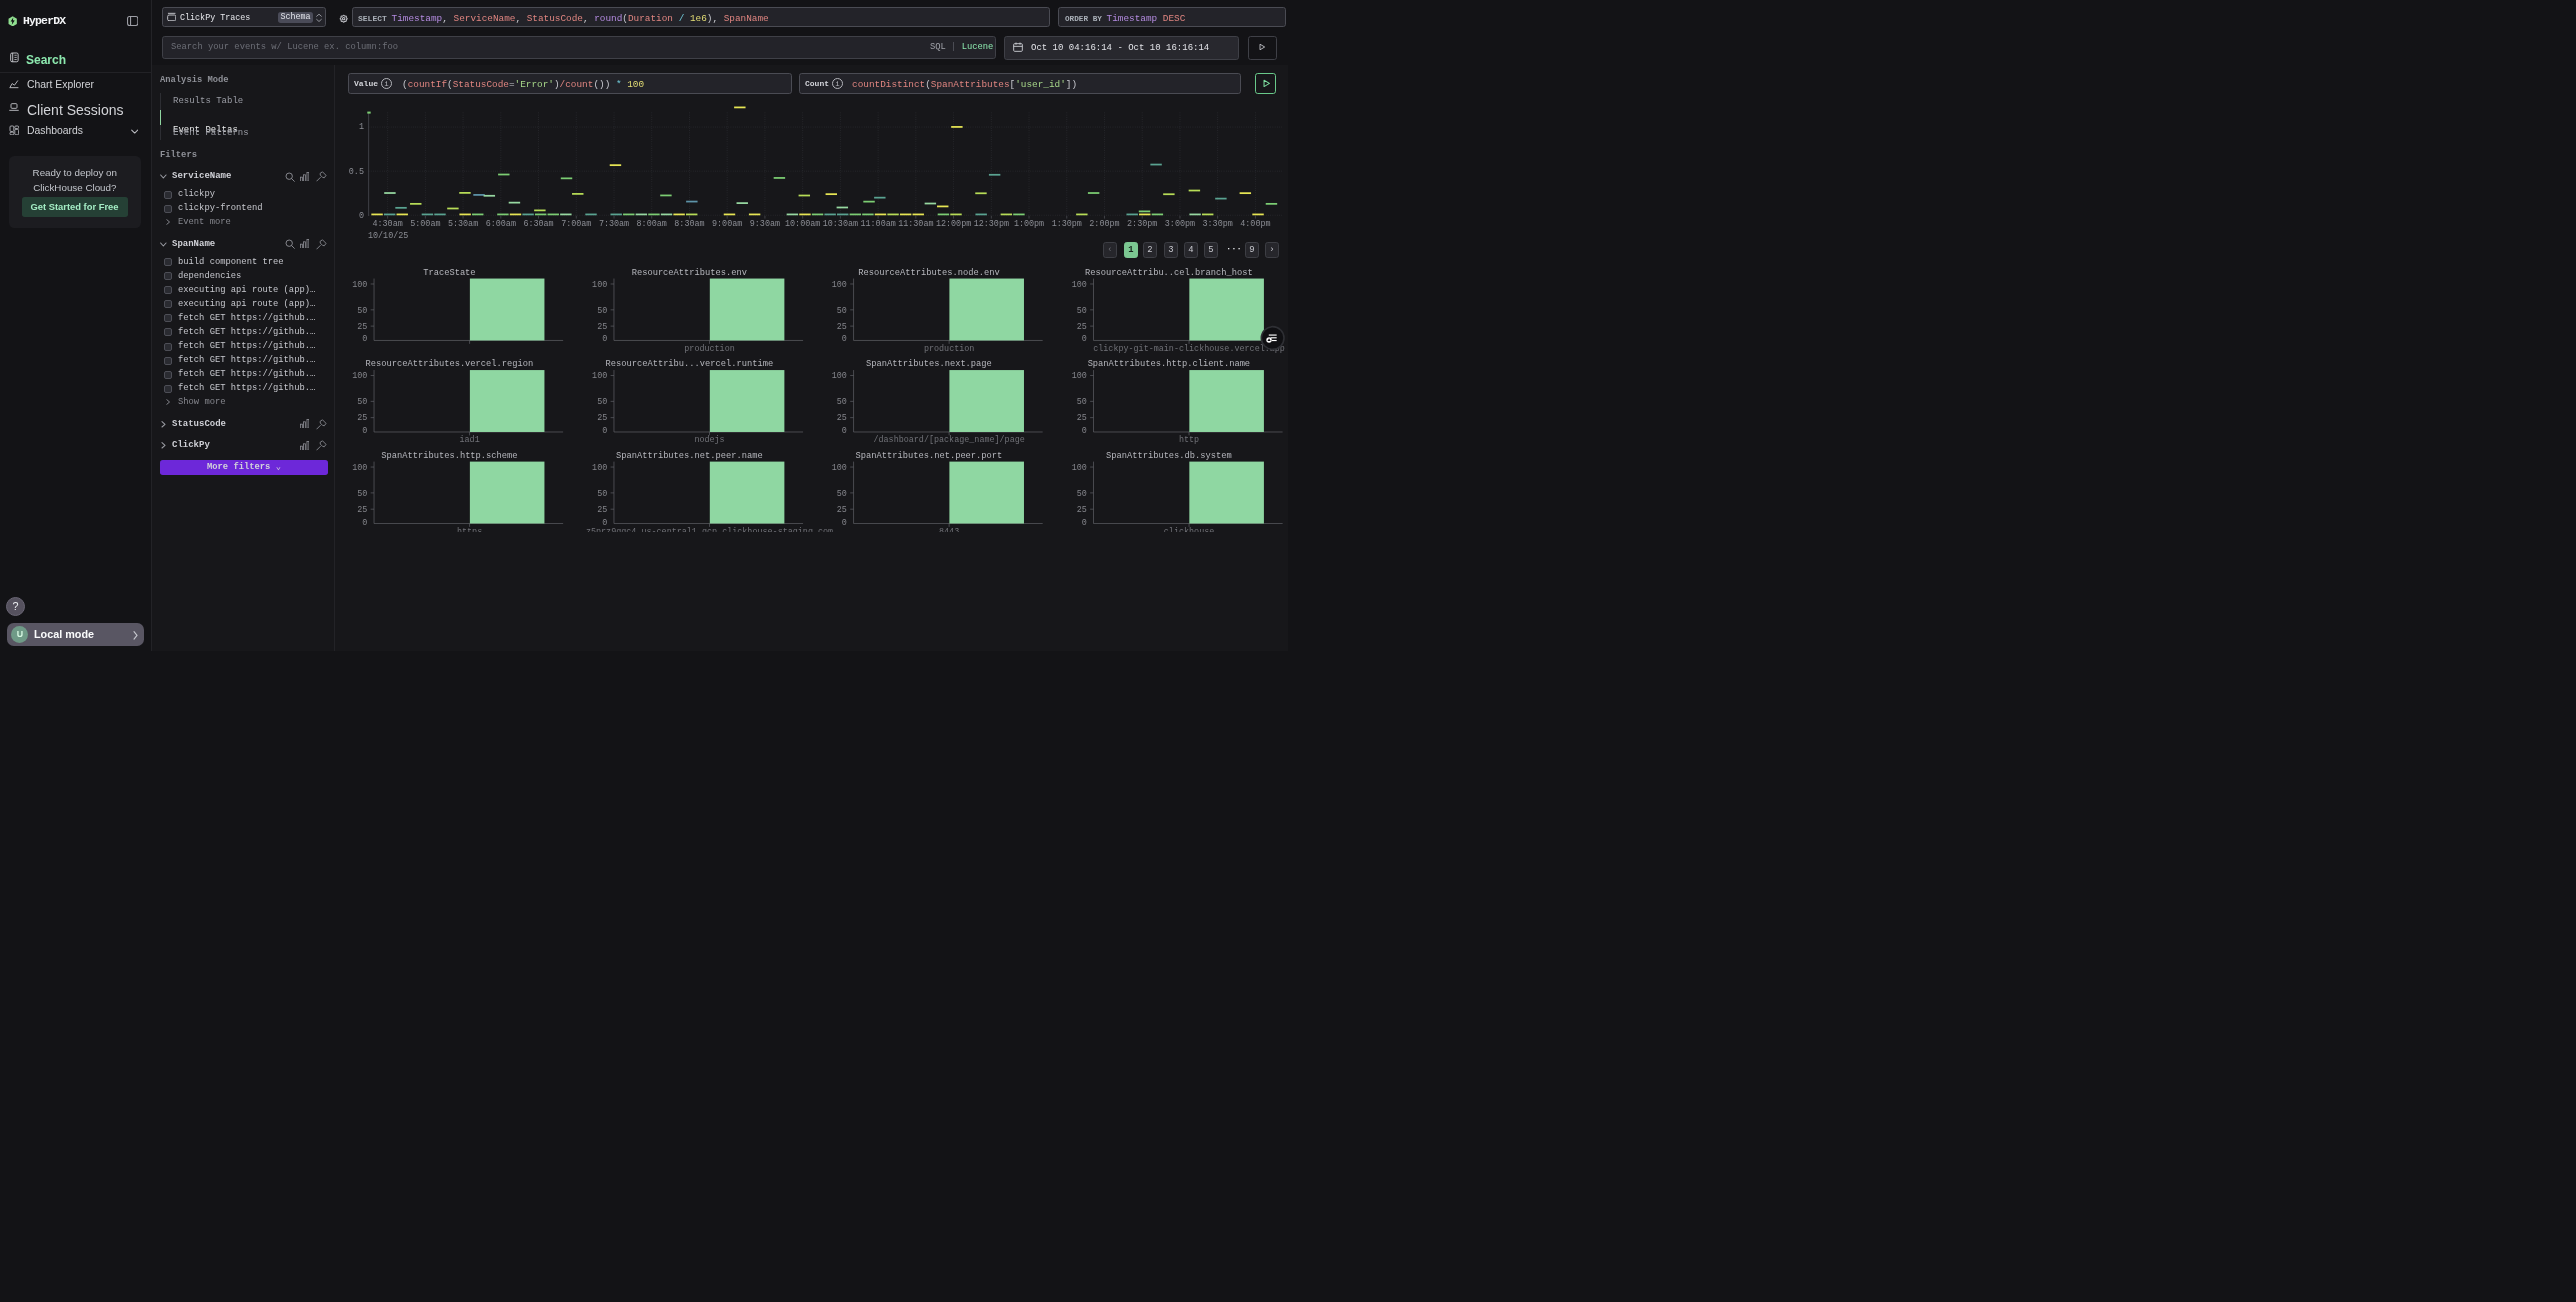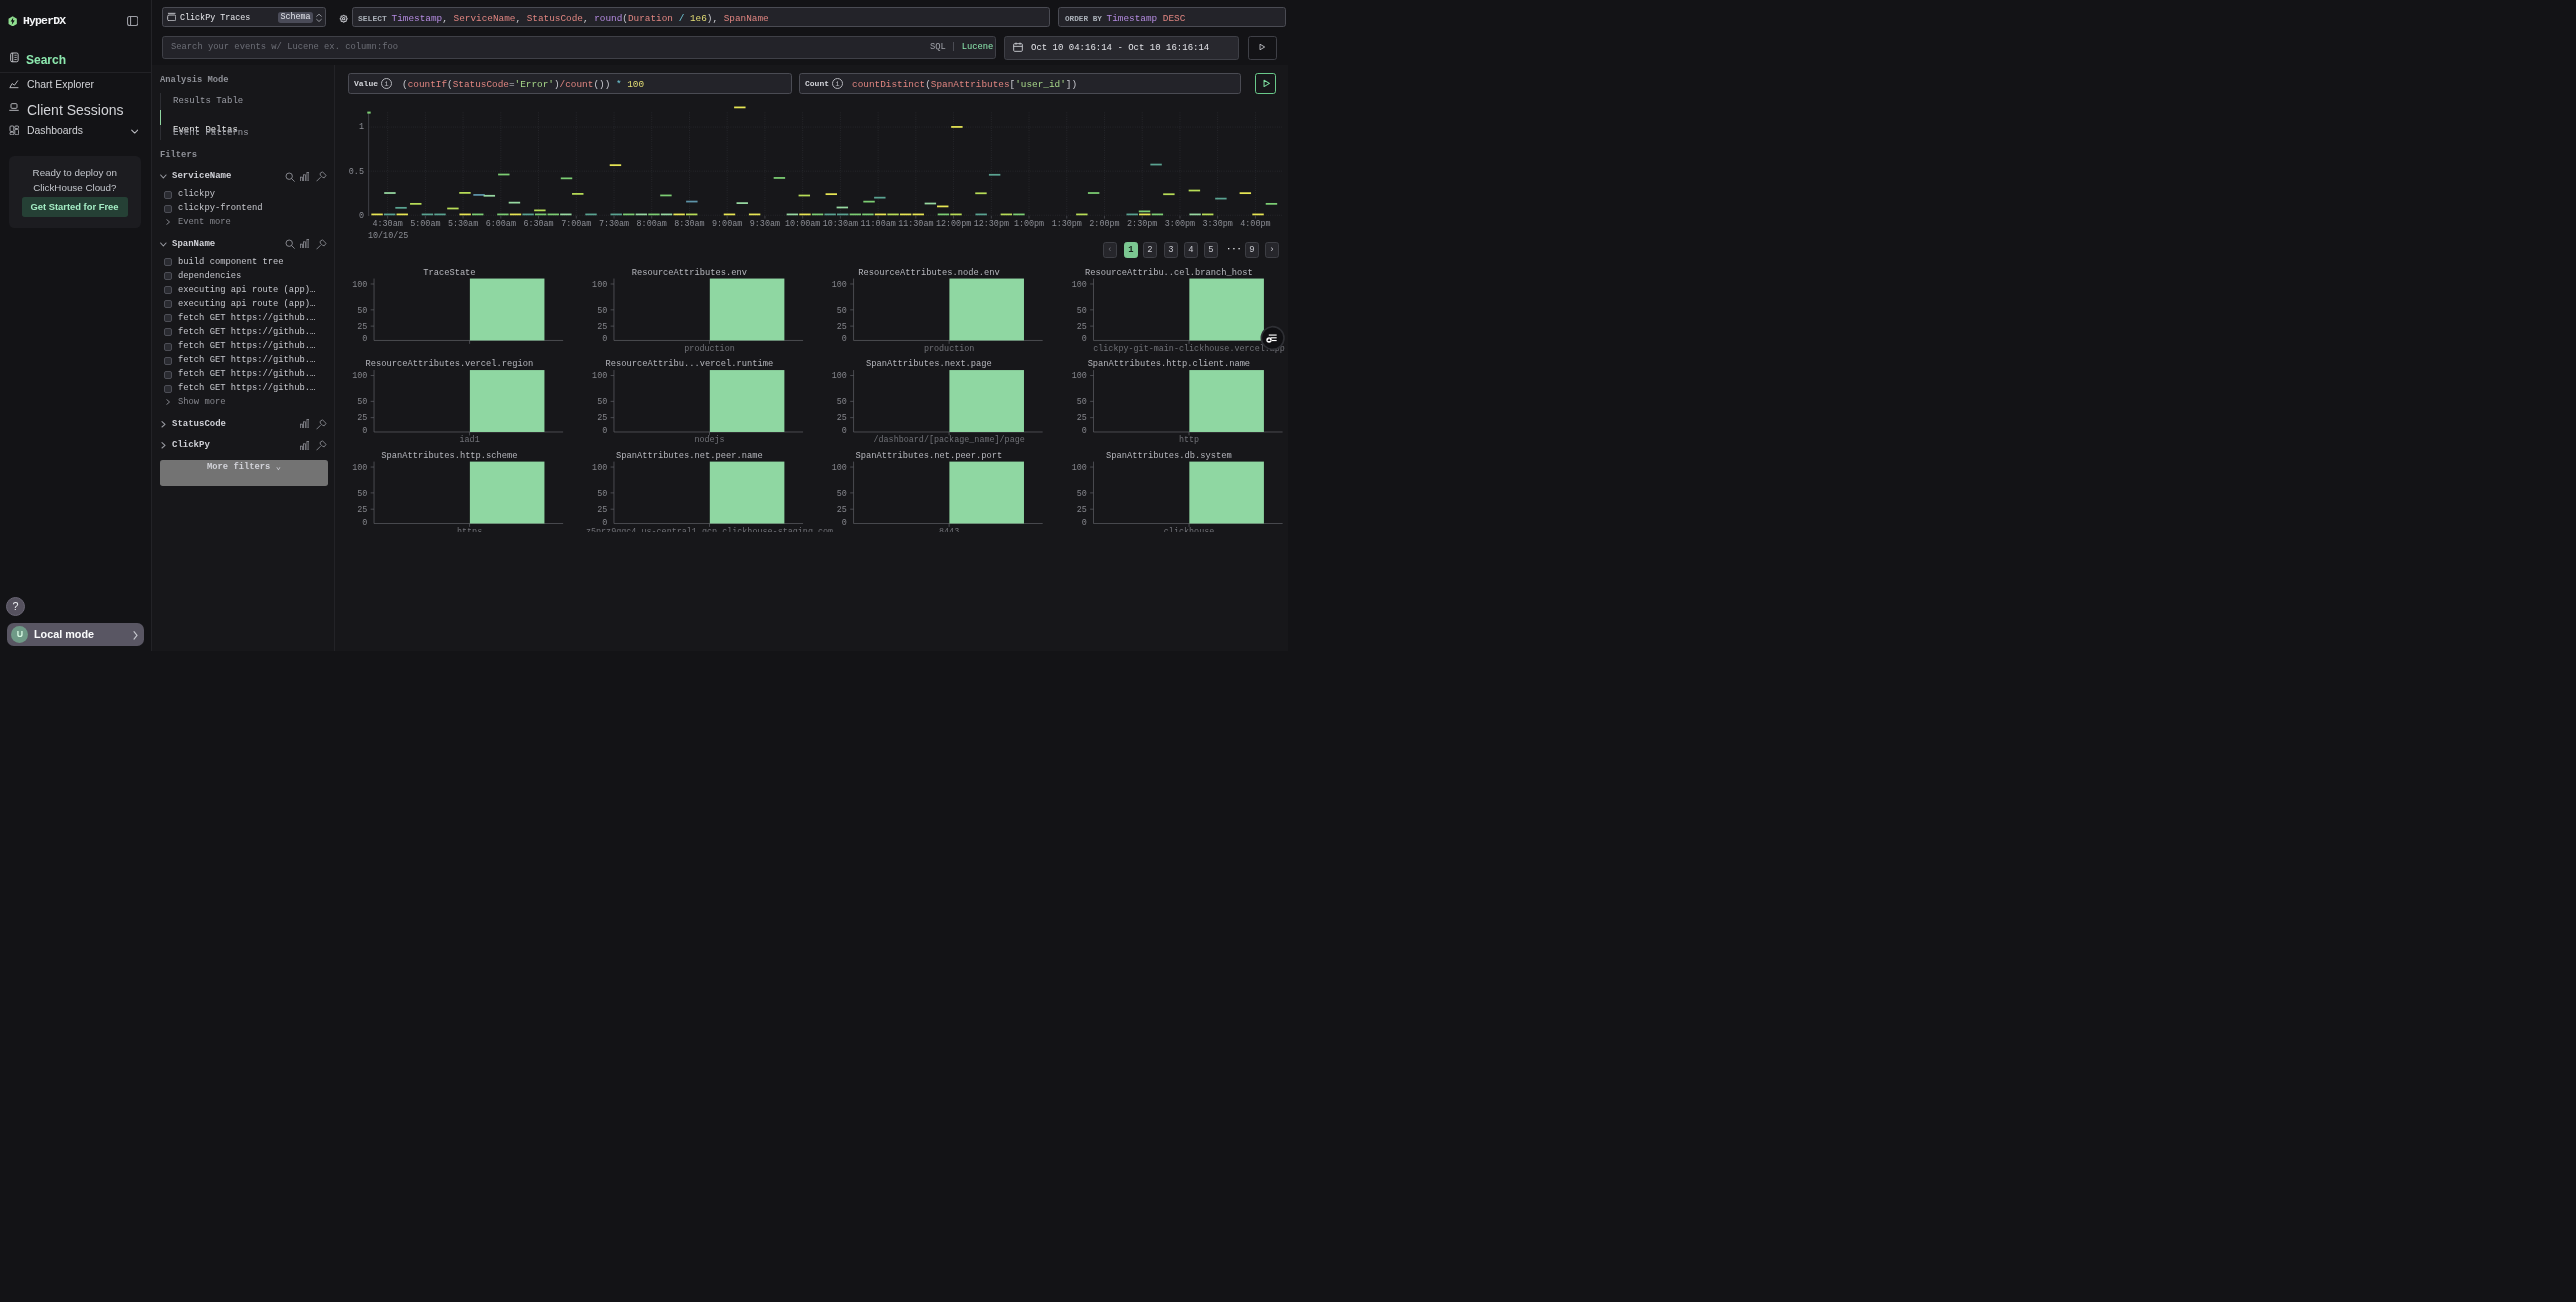--- a/index.html
+++ b/index.html
@@ -207,21 +207,21 @@
 <div class="abs" style="left:172px;top:440px;font-size:9px;font-weight:bold;color:#cfd0d6">ClickPy</div>
 <svg class="abs" style="left:300px;top:441px" width="9.4" height="9.4" viewBox="0 0 14 14">
     <rect x="0.7" y="7.7" width="2.8" height="6.3" stroke="#8d8e95" stroke-width="1.2" fill="none"></rect>
     <rect x="5.2" y="4.2" width="2.8" height="9.8" stroke="#8d8e95" stroke-width="1.2" fill="none"></rect>
     <rect x="10.4" y="0.7" width="2.8" height="13.0" stroke="#8d8e95" stroke-width="1.2" fill="none"></rect>
   </svg>
 <svg class="abs" style="left:316px;top:440px" width="10.8" height="10.8" viewBox="0 0 16 16">
     <path d="M9.6,1.2 L14.8,6.4 L12.5,9.9 L9.9,9.6 L6.4,6.1 L6.1,3.5 Z" stroke="#8d8e95" stroke-width="1.3" fill="none" stroke-linejoin="round"></path>
     <line x1="6.4" y1="9.6" x2="1.2" y2="14.8" stroke="#8d8e95" stroke-width="1.3" stroke-linecap="round"></line>
   </svg>
-<div class="abs" style="left:160px;top:460px;width:168px;height:26px;background:#737373;border-radius:2.7px;text-align:center;font-size:8.8px;font-weight:bold;line-height:15px;color:#d2d3d9">More filters <span style="font-weight:normal">⌄</span></div>
+<div class="abs" style="left:160px;top:460px;width:168px;height:15px;background:#6d28d9;border-radius:2.7px;text-align:center;font-size:8.8px;font-weight:bold;line-height:15px;color:#d2d3d9">More filters <span style="font-weight:normal">⌄</span></div>
 <svg class="abs" style="left:335px;top:101px" width="953" height="145" viewBox="0 0 1416 215">
 <line x1="50" y1="38.5" x2="1409" y2="38.5" stroke="#3a3b41" stroke-width="1" stroke-dasharray="0.9 2.4"></line>
 <line x1="50" y1="104" x2="1409" y2="104" stroke="#3a3b41" stroke-width="1" stroke-dasharray="0.9 2.4"></line>
 <line x1="50" y1="169.5" x2="1409" y2="169.5" stroke="#3a3b41" stroke-width="1" stroke-dasharray="0.9 2.4"></line>
 <line x1="78.2" y1="17" x2="78.2" y2="170.5" stroke="#3a3b41" stroke-width="1" stroke-dasharray="0.9 2.4"></line>
 <line x1="78.2" y1="170.5" x2="78.2" y2="174.5" stroke="#55565c" stroke-width="1"></line>
 <text x="78.2" y="186" text-anchor="middle" class="ax">4:30am</text>
 <line x1="134.3" y1="17" x2="134.3" y2="170.5" stroke="#3a3b41" stroke-width="1" stroke-dasharray="0.9 2.4"></line>
 <line x1="134.3" y1="170.5" x2="134.3" y2="174.5" stroke="#55565c" stroke-width="1"></line>
 <text x="134.3" y="186" text-anchor="middle" class="ax">5:00am</text>

